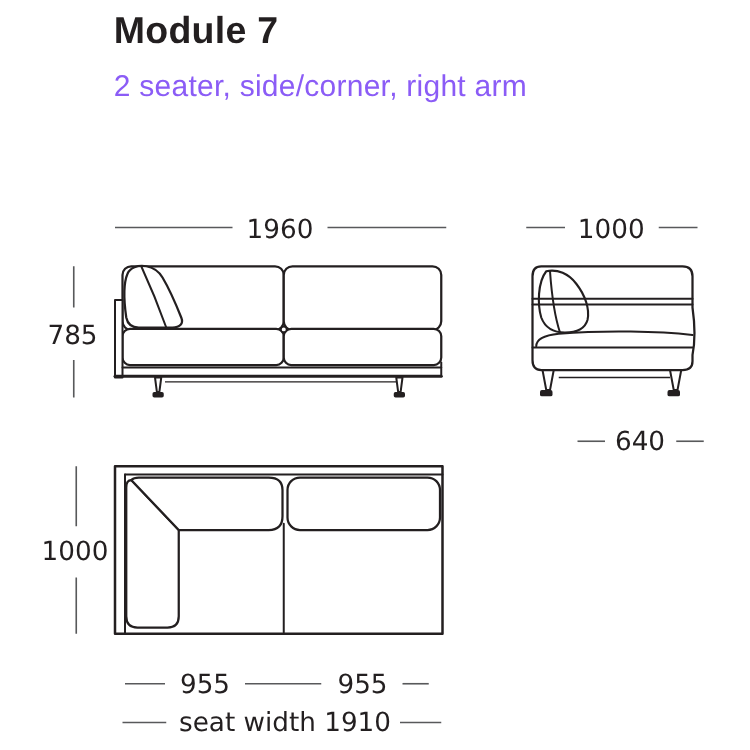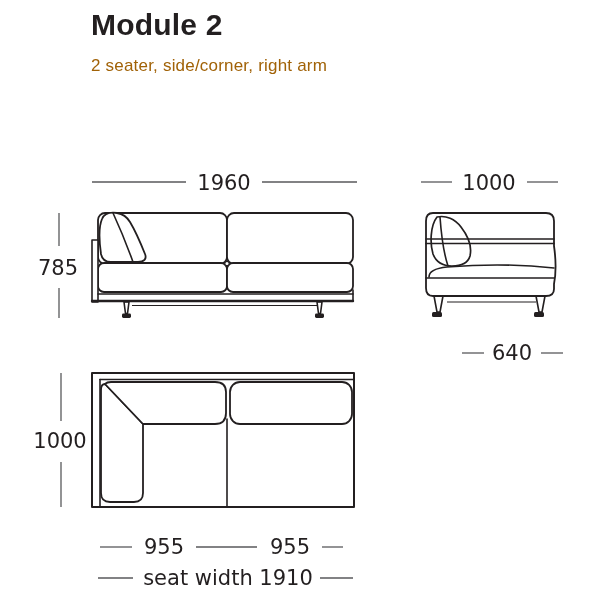--- a/index.html
+++ b/index.html
@@ -1,36 +1,36 @@
 <!DOCTYPE html>
 <html><head>
 <meta charset="utf-8">
 <style>
   html,body{margin:0;padding:0;background:#ffffff;}
   .page{position:relative;width:600px;height:600px;background:#ffffff;overflow:hidden;
         font-family:"Liberation Sans",sans-serif;color:#231f20;}
   .title{position:absolute;left:91px;top:8px;font-size:30px;font-weight:700;
          letter-spacing:.2px;color:#231f20;}
-  .subtitle{position:absolute;left:91px;top:56px;font-size:17px;font-weight:400;
-            letter-spacing:.2px;color:#a16207;}
+  .subtitle{position:absolute;left:91px;top:56px;font-size:24px;font-weight:400;
+            letter-spacing:.2px;color:#8b5cf6;}
   svg{position:absolute;left:0;top:0;}
   .ln{stroke:#231f20;stroke-width:1.6;fill:none;stroke-linecap:round;stroke-linejoin:round;}
   .ln-heavy{stroke:#231f20;stroke-width:2.4;fill:none;stroke-linecap:round;}
   .shape{stroke:#231f20;stroke-width:1.8;fill:#ffffff;stroke-linejoin:round;}
   .thin{stroke:#231f20;stroke-width:1.1;fill:none;}
   .dim{stroke:#58595b;stroke-width:1.3;fill:none;}
   .dim-text{font-family:"DejaVu Sans",sans-serif;font-size:21px;fill:#231f20;text-anchor:middle;}
   .foot{fill:#231f20;stroke:none;}
 </style>
 </head>
 <body>
 
 <div class="page">
 
-  <div class="title">Module 2</div>
+  <div class="title">Module 7</div>
   <div class="subtitle">2 seater, side/corner, right arm</div>
 
   <svg width="600" height="600" viewBox="0 0 600 600">
 
     <g>
       <rect class="shape" x="98" y="213" width="129" height="51" rx="7"></rect>
       <rect class="shape" x="227" y="213" width="126" height="51" rx="7"></rect>
       <rect class="shape" x="98" y="263" width="129" height="29" rx="6"></rect>
       <rect class="shape" x="227" y="263" width="126" height="29" rx="6"></rect>
       <circle class="shape" cx="227" cy="263.5" r="2.2" style="stroke-width:1.2"></circle>

